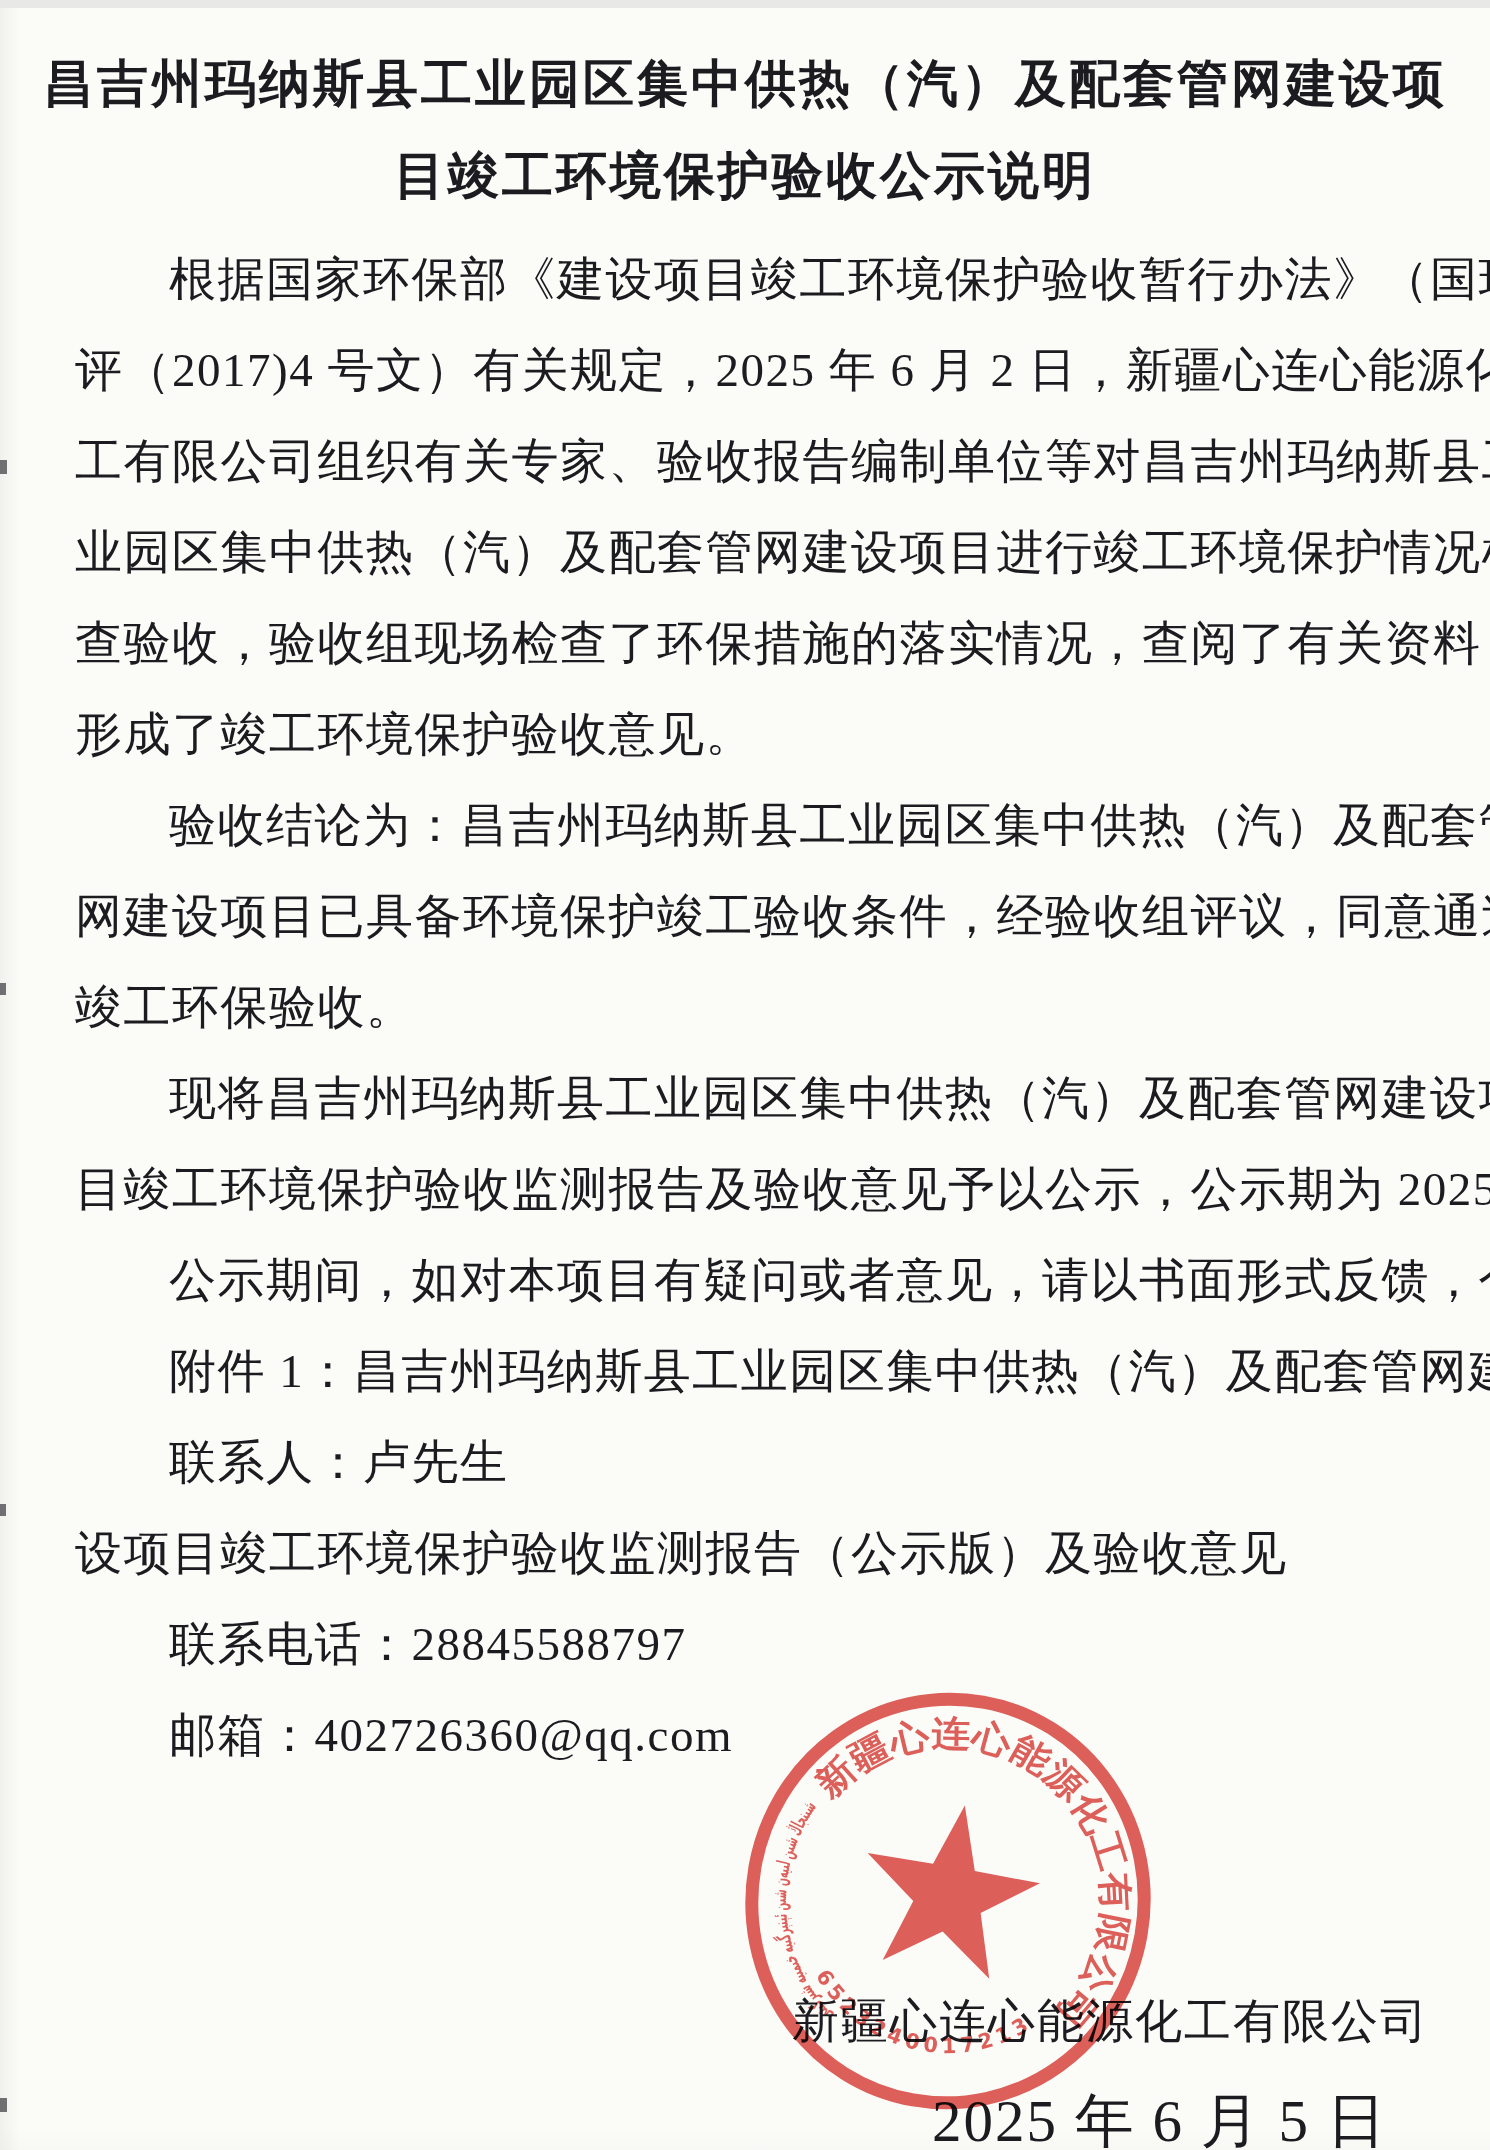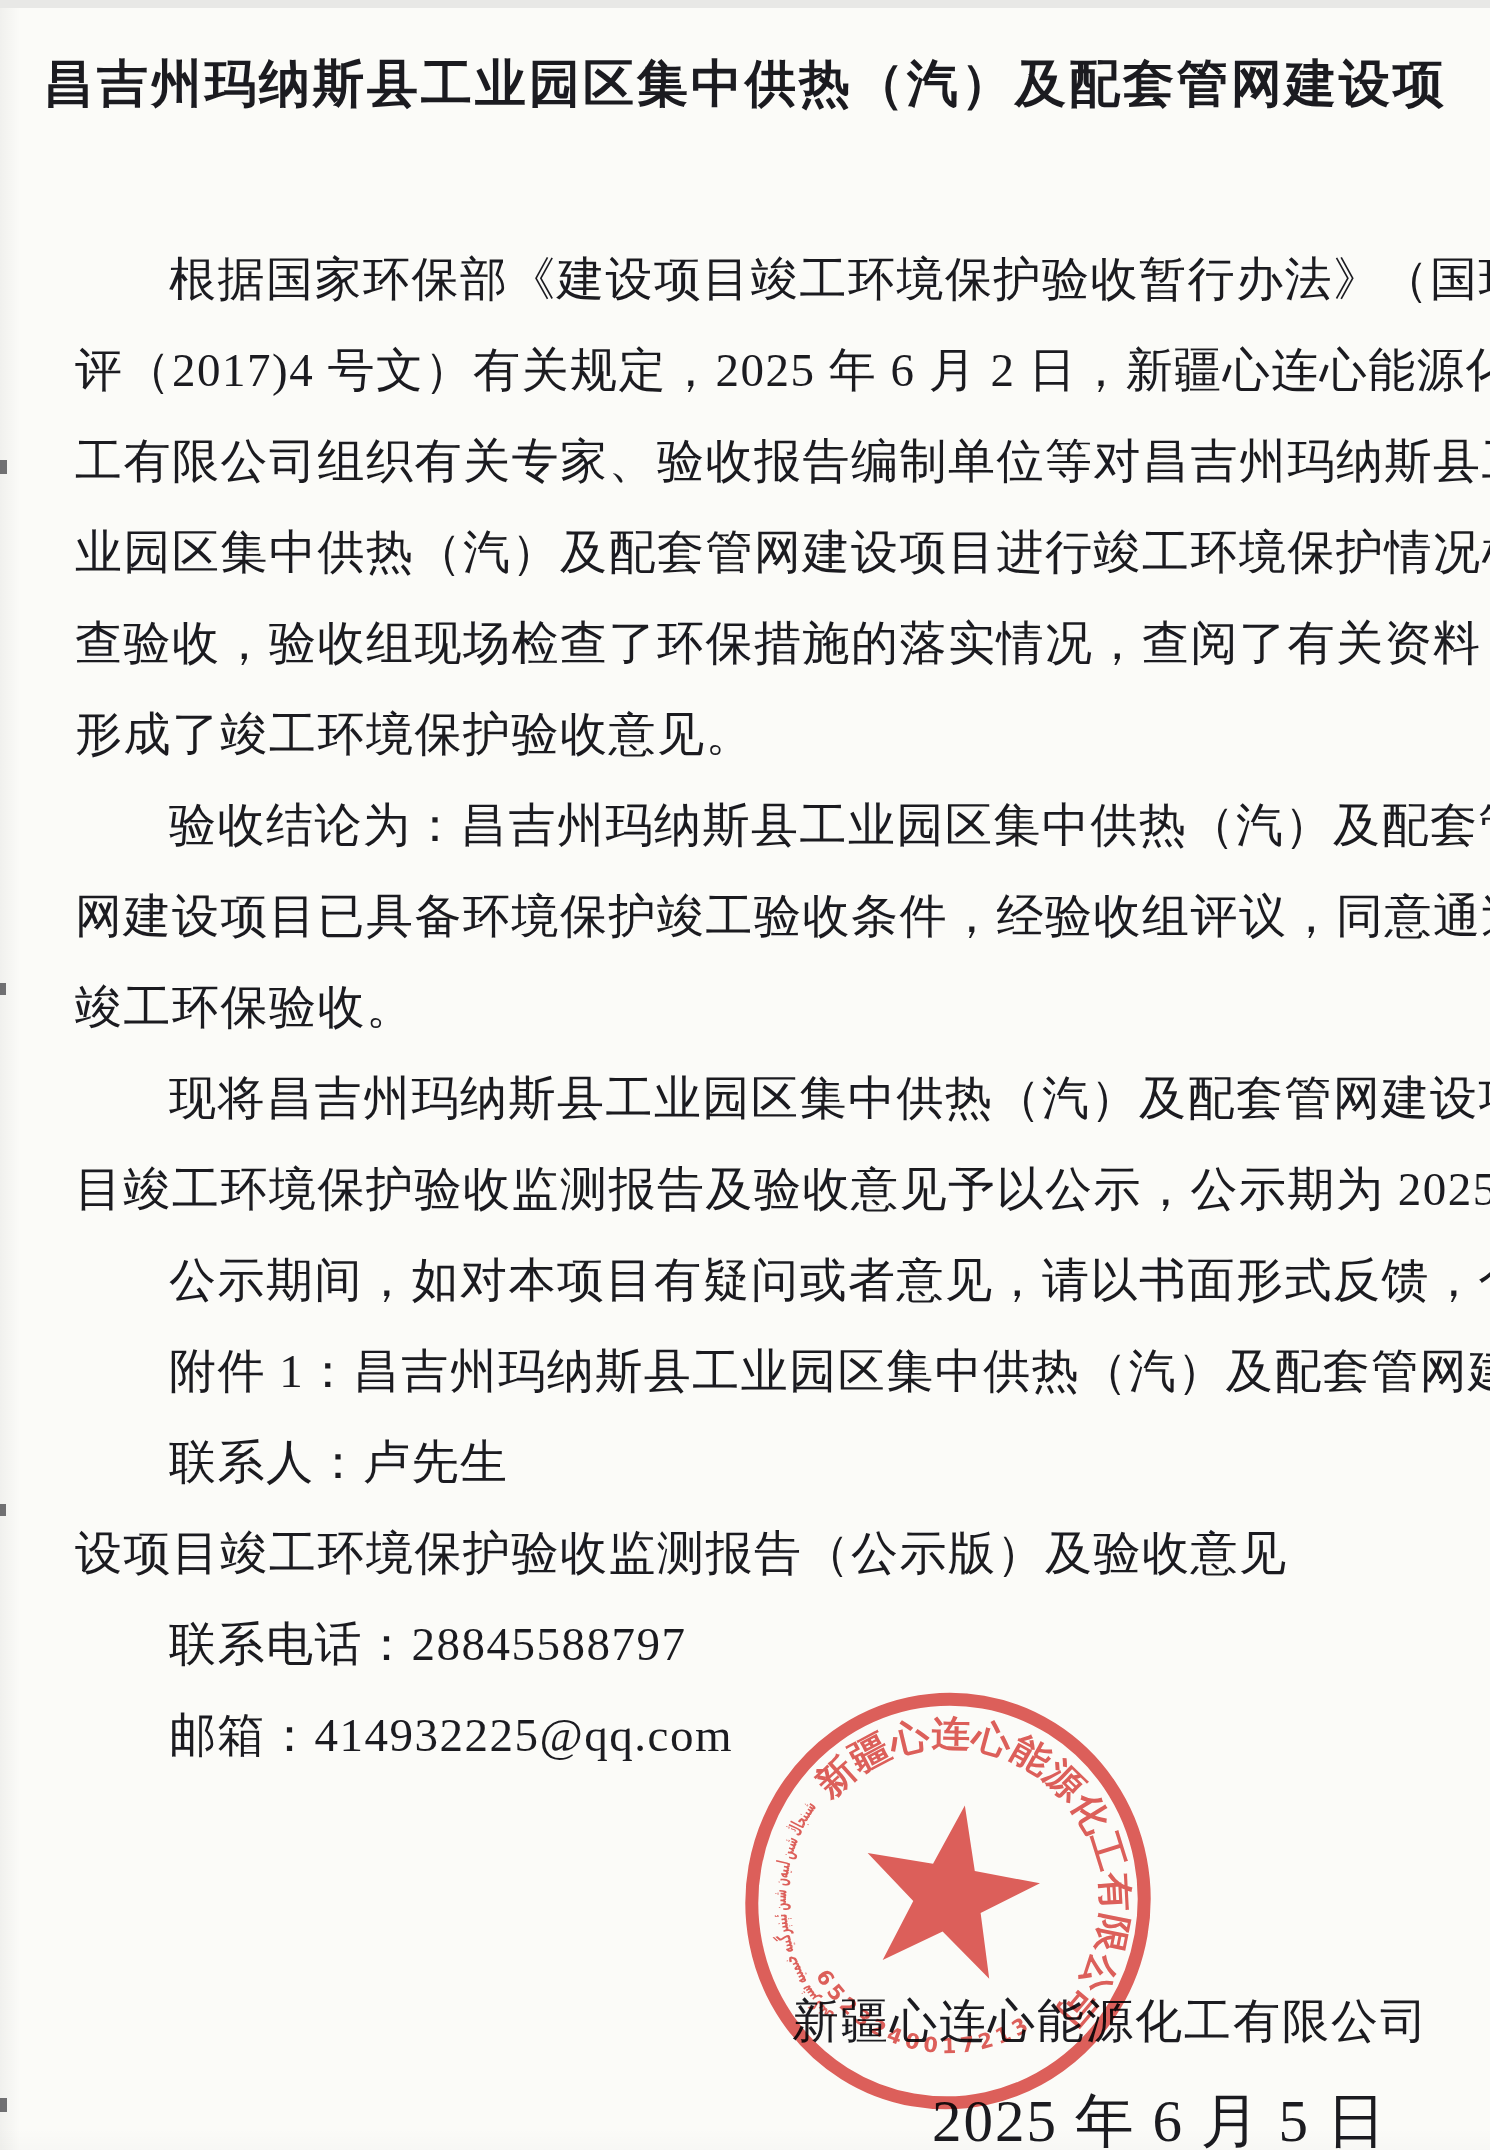--- a/index.html
+++ b/index.html
@@ -55,40 +55,41 @@
   .m3{top:1496px;width:6px;height:12px;}
   .m4{top:2090px;width:7px;height:14px;}
 </style>
 </head>
 <body>
 
 <div class="page" style="background: rgb(251, 251, 248); color: rgb(27, 27, 32);">
 
   <div class="title">
     <div>昌吉州玛纳斯县工业园区集中供热（汽）及配套管网建设项</div>
+    <div>目竣工环境保护验收公示说明</div>
   </div>
 
   <div class="body-lines" id="body-lines">
       <div class="line indent">根据国家环保部《建设项目竣工环境保护验收暂行办法》（国环</div>
       <div class="line">评（2017)4 号文）有关规定，2025 年 6 月 2 日，新疆心连心能源化</div>
       <div class="line">工有限公司组织有关专家、验收报告编制单位等对昌吉州玛纳斯县工</div>
       <div class="line">业园区集中供热（汽）及配套管网建设项目进行竣工环境保护情况检</div>
       <div class="line">查验收，验收组现场检查了环保措施的落实情况，查阅了有关资料，</div>
       <div class="line">形成了竣工环境保护验收意见。</div>
       <div class="line indent">验收结论为：昌吉州玛纳斯县工业园区集中供热（汽）及配套管</div>
       <div class="line">网建设项目已具备环境保护竣工验收条件，经验收组评议，同意通过</div>
       <div class="line">竣工环保验收。</div>
       <div class="line indent">现将昌吉州玛纳斯县工业园区集中供热（汽）及配套管网建设项</div>
       <div class="line">目竣工环境保护验收监测报告及验收意见予以公示，公示期为 2025</div>
       <div class="line indent">公示期间，如对本项目有疑问或者意见，请以书面形式反馈，个</div>
       <div class="line indent">附件 1：昌吉州玛纳斯县工业园区集中供热（汽）及配套管网建</div>
       <div class="line indent">联系人：卢先生</div>
       <div class="line">设项目竣工环境保护验收监测报告（公示版）及验收意见</div>
       <div class="line indent">联系电话：28845588797</div>
-      <div class="line indent">邮箱：414932225@qq.com</div>
+      <div class="line indent">邮箱：402726360@qq.com</div>
     </div>
 
   <div class="signature-company">新疆心连心能源化工有限公司</div>
   <div class="signature-date">2025 年 6 月 5 日</div>
 
   <div class="seal">
     <svg viewBox="-220 -220 440 440">
       <defs>
         <path id="arcTop" d="M -134.2,-77.5 A 155,155 0 1 1 118.7,99.6" fill="none"></path>
         <path id="arcLeft" d="M -92.9,132.7 A 162,162 0 0 1 -143.0,-76.1" fill="none"></path>

